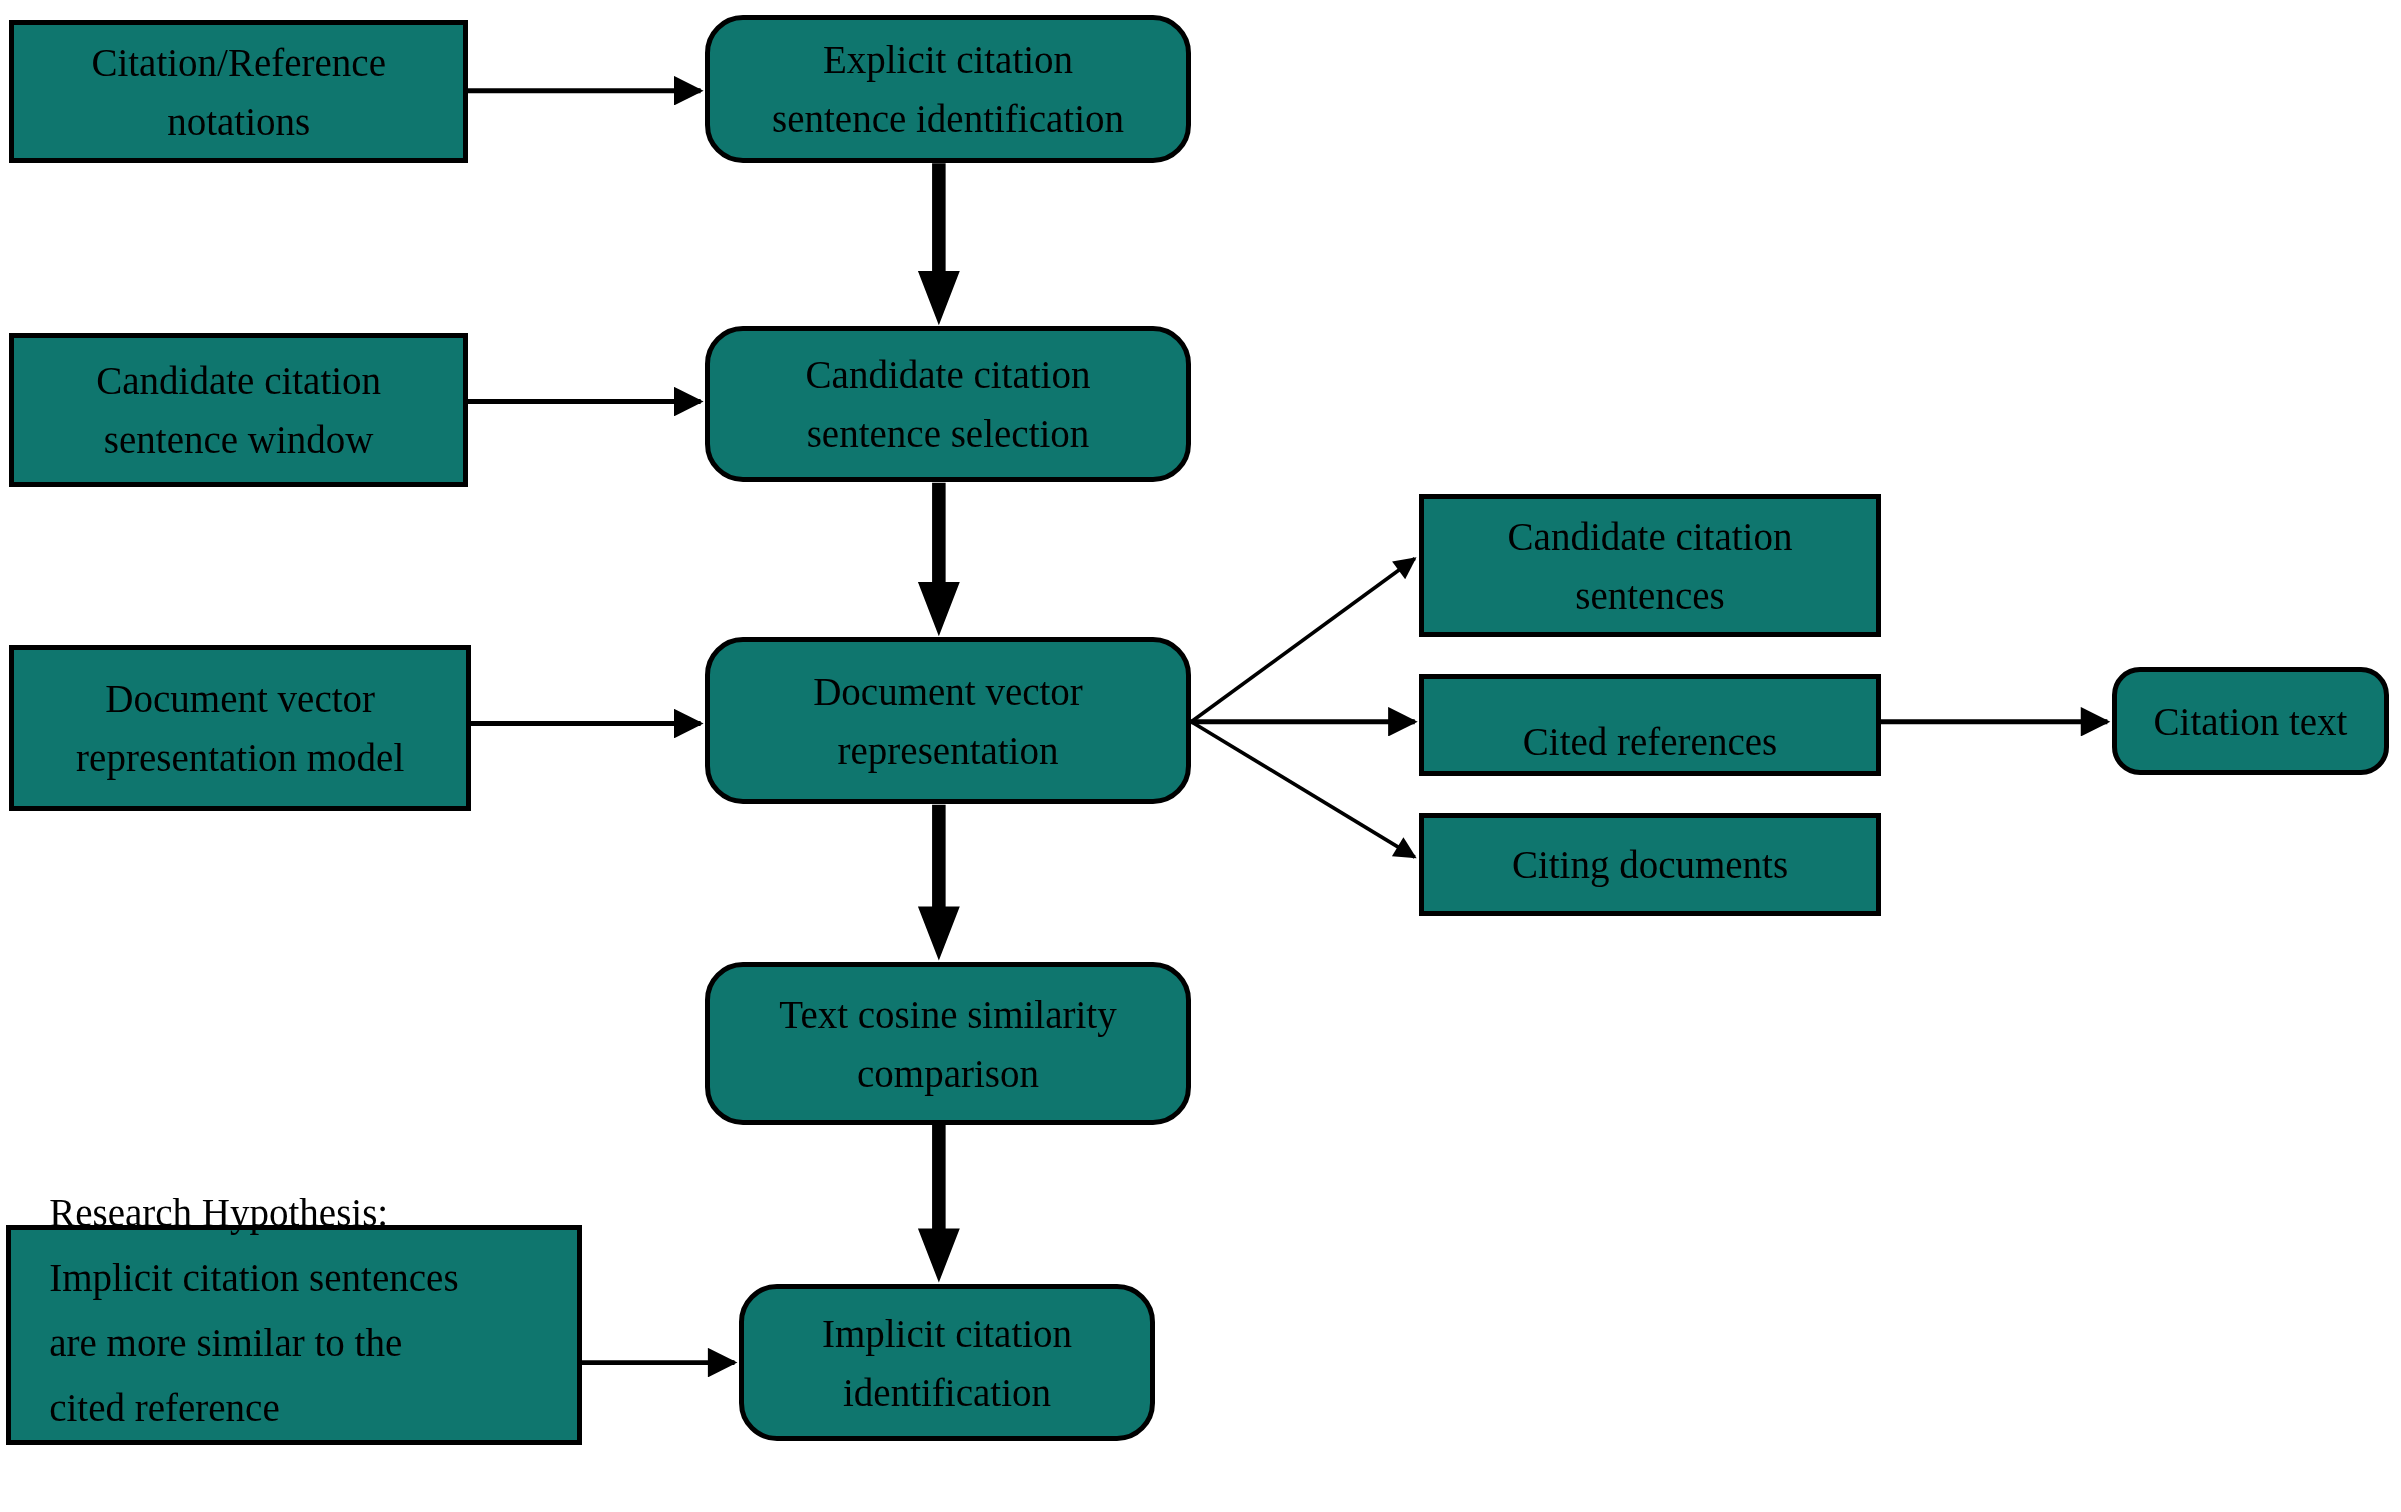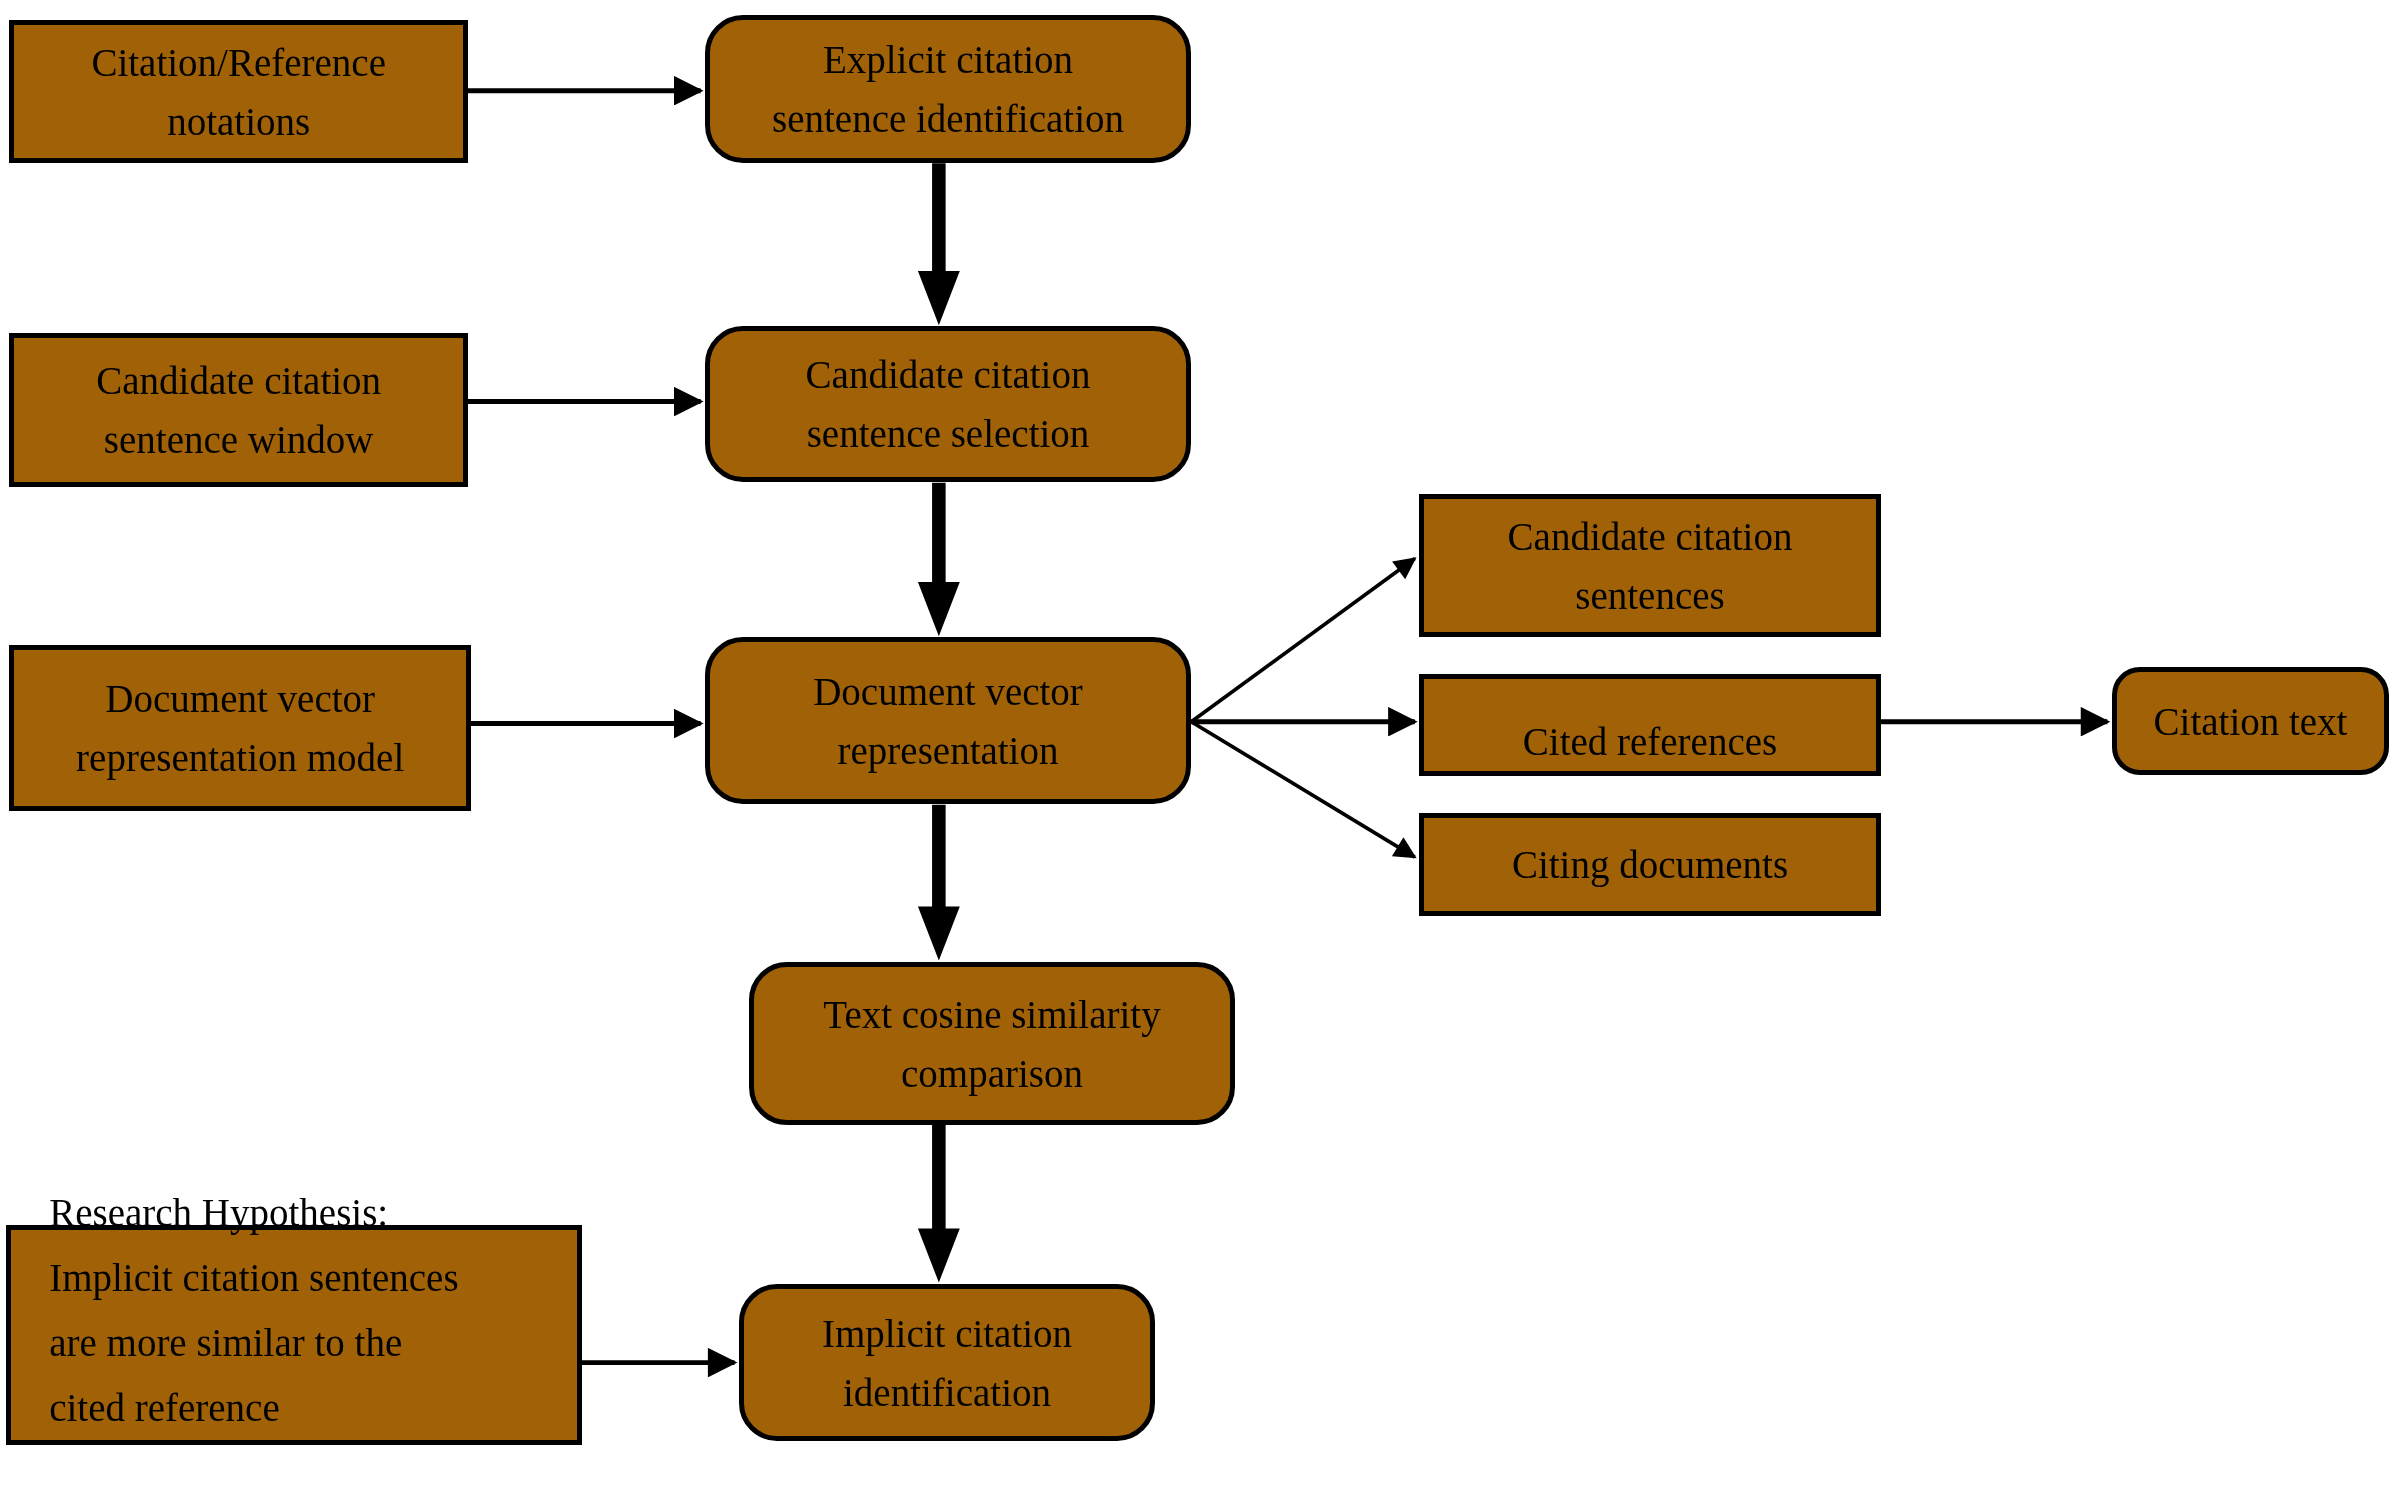--- a/index.html
+++ b/index.html
@@ -20,21 +20,21 @@
   }
   svg.arrow-layer {
     position: absolute;
     left: 0; top: 0;
     width: 2401px; height: 1513px;
   }
   .node {
     position: absolute;
     box-sizing: border-box;
     border: 5.5px solid #000000;
-    background: #a16207;
+    background: #0f766e;
     display: flex;
     align-items: center;
     justify-content: center;
     text-align: center;
     font-size: 39px;
     line-height: 59px;
   }
   .node .label {
     white-space: pre-line;
     display: block;
@@ -50,21 +50,21 @@
   #n-citation-reference { left: 9.2px;   top: 20.3px;   width: 459px; height: 143px; }
   #n-explicit           { left: 705px; top: 15.4px;   width: 486px; height: 148px; }
   #n-candidate-window   { left: 9.2px;   top: 333px;  width: 459px; height: 154px; }
   #n-candidate-selection{ left: 705px; top: 326px;  width: 486px; height: 156px; }
   #n-docvec-model       { left: 9.2px;   top: 645px; width: 462px; height: 166px; }
   #n-docvec-repr        { left: 705px; top: 637px; width: 486px; height: 167px; }
   #n-candidate-sentences{ left: 1419px; top: 494px;  width: 462px; height: 143px; }
   #n-cited-references   { left: 1419px; top: 674px; width: 462px; height: 102px; align-items: flex-end; }
   #n-citing-documents   { left: 1419px; top: 813px; width: 462px; height: 103px; }
   #n-citation-text      { left: 2112px; top: 667px; width: 277px; height: 108px; }
-  #n-text-cosine        { left: 705px; top: 962px; width: 486px; height: 163px; margin-left: 44px; }
+  #n-text-cosine        { left: 705px; top: 962px; width: 486px; height: 163px; }
   #n-research-hypothesis{
     left: 6.2px; top: 1225px; width: 576px; height: 220px;
     justify-content: flex-start;
     text-align: left;
     align-items: flex-end;
     padding: 19.7px 24.6px 0 38px;
     line-height: 65px;
   }
   #n-implicit           { left: 739px; top: 1284px; width: 416px; height: 157px; justify-content: flex-end; }
 </style>

